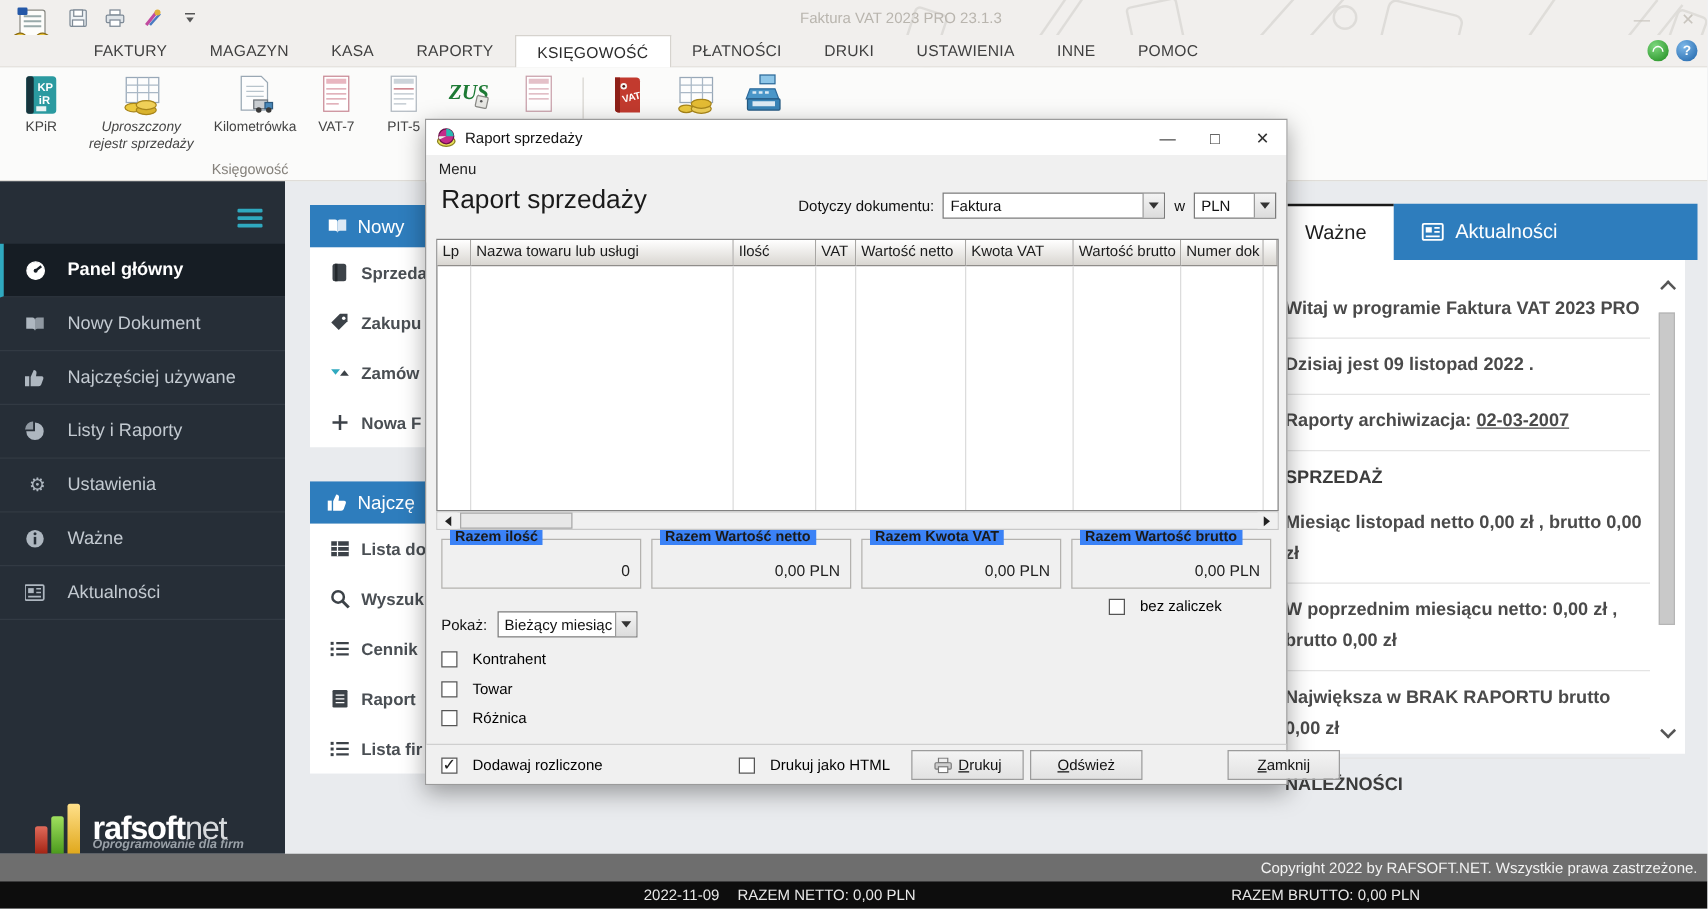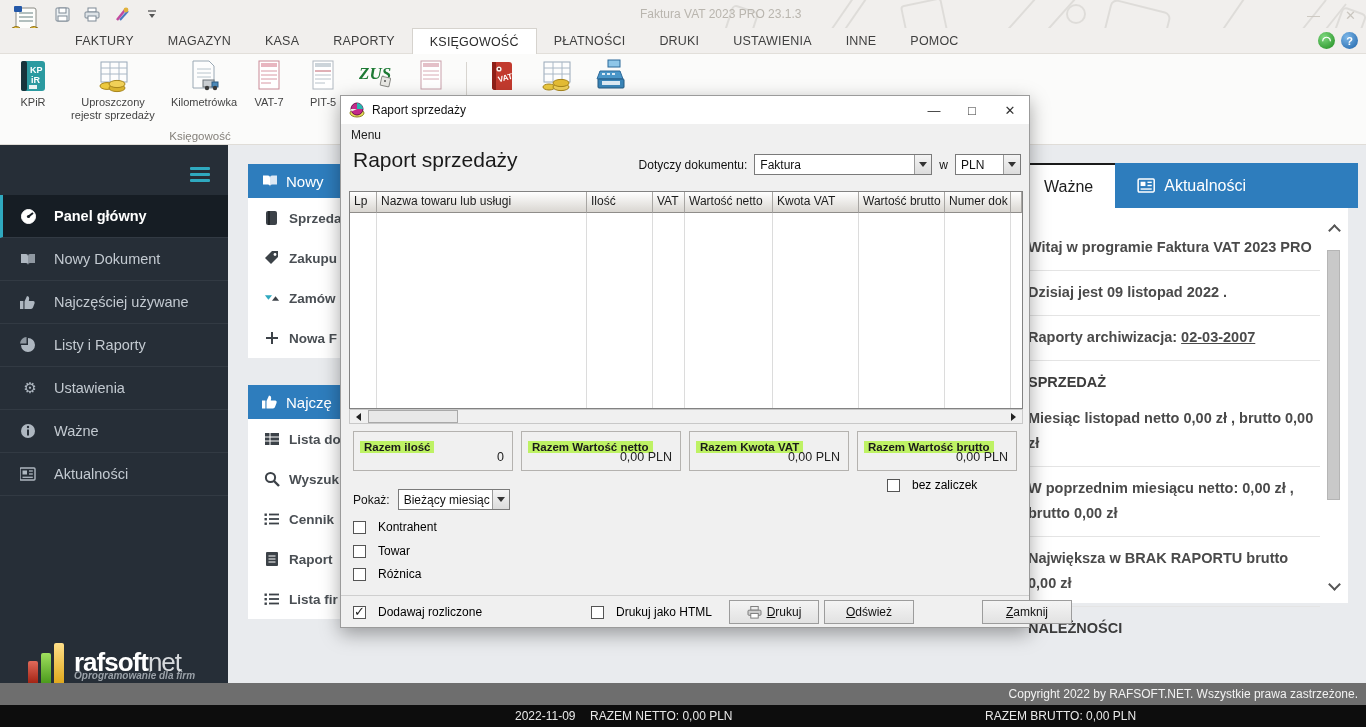--- a/index.html
+++ b/index.html
@@ -98,21 +98,21 @@
   .gh-cell { background:linear-gradient(#ffffff,#d9d6d1); border-right:1px solid #a8a6a3; border-bottom:1px solid #8f8d8a; font-size:12px; color:#1c1c1c; padding:2px 4px; overflow:hidden; white-space:nowrap; }
   .grid-body { display:flex; height:195px; }
   .gb-cell { border-right:1px solid #dcdcdc; height:100%; }
   .hscroll { position:absolute; left:8px; top:313px; width:674px; height:15px; background:#f0f0f0; border:1px solid #c8c8c8; display:flex; }
   .hs-arrow { width:16px; height:100%; display:flex; align-items:center; justify-content:center; background:#f0f0f0; }
   .tri-l { width:0;height:0;border:4px solid transparent;border-right:5px solid #222; margin-right:3px;}
   .tri-r { width:0;height:0;border:4px solid transparent;border-left:5px solid #222; margin-left:3px;}
   .hs-thumb { width:90px; height:100%; background:#e8e8e8; border:1px solid #a9a9a9; margin-left:2px; }
 
   .gbox { position:absolute; top:335px; width:160px; height:40px; border:1px solid #b4b2af; }
-  .gbox .glabel { position:absolute; left:6px; top:-8px; background:#bef264; padding:0 4px; font-size:11.5px; font-weight:bold; color:#1a1a1a; white-space:nowrap;margin-top:17px; }
+  .gbox .glabel { position:absolute; left:6px; top:-8px; background:#3b82f6; padding:0 4px; font-size:11.5px; font-weight:bold; color:#1a1a1a; white-space:nowrap; }
   .gbox .gval { position:absolute; right:8px; bottom:6px; font-size:12.5px; color:#222; }
 
   .cb { width:13px; height:13px; border:1px solid #555; background:#fff; display:inline-block; position:relative; flex:0 0 13px; }
   .cb.checked::after { content:"✓"; position:absolute; left:0px; top:-3px; font-size:13px; color:#222; }
   .cbrow { position:absolute; display:flex; align-items:center; gap:12px; font-size:12px; color:#000000; }
 
   .pokaz { position:absolute; left:12px; top:393px; display:flex; align-items:center; gap:8px; font-size:12px; color:#111; }
 
   .dlg-footer { position:absolute; left:0; bottom:0; width:688px; height:32px; border-top:1px solid #cfcfcf; background:#f0f0f0; }
   .btn { position:absolute; top:4px; width:90px; height:24px; background:linear-gradient(#f4f4f4,#e2e2e2); border:1px solid #9c9c9c; display:flex; align-items:center; justify-content:center; gap:5px; font-size:12px; color:#111; }
@@ -217,21 +217,21 @@
           <svg width="30" height="34" viewBox="0 0 30 34">
               <rect x="3" y="2" width="24" height="30" rx="3" fill="#2b9aa0"></rect>
               <rect x="3" y="2" width="6" height="30" rx="2" fill="#17343c"></rect>
               <text x="12" y="14" font-size="9" font-weight="bold" fill="#fff" font-family="Liberation Sans,sans-serif">KP</text>
               <text x="13" y="24" font-size="9" font-weight="bold" fill="#fff" font-family="Liberation Sans,sans-serif">iR</text>
               <rect x="11" y="26" width="8" height="4" fill="#e8f4f4"></rect>
             </svg>
         </div>
         <div class="rlabel">KPiR</div>
       </div>
-      <div class="ritem" style="min-width:96px;">
+      <div class="ritem" style="min-width:96px;font-style:italic;">
         <div class="ric">
           <svg width="36" height="34" viewBox="0 0 36 34">
               <rect x="6" y="3" width="26" height="20" fill="#fdfdfd" stroke="#98a8b8"></rect>
               <line x1="6" y1="9" x2="32" y2="9" stroke="#aab8c6"></line>
               <line x1="6" y1="15" x2="32" y2="15" stroke="#aab8c6"></line>
               <line x1="15" y1="3" x2="15" y2="23" stroke="#aab8c6"></line>
               <line x1="24" y1="3" x2="24" y2="23" stroke="#aab8c6"></line>
               <ellipse cx="12" cy="27" rx="7" ry="3.4" fill="#ecc93f" stroke="#a8851a"></ellipse>
               <ellipse cx="22" cy="29" rx="8" ry="3.6" fill="#d9b32e" stroke="#a8851a"></ellipse>
               <ellipse cx="22" cy="25" rx="8" ry="3.6" fill="#f0d058" stroke="#a8851a"></ellipse>

